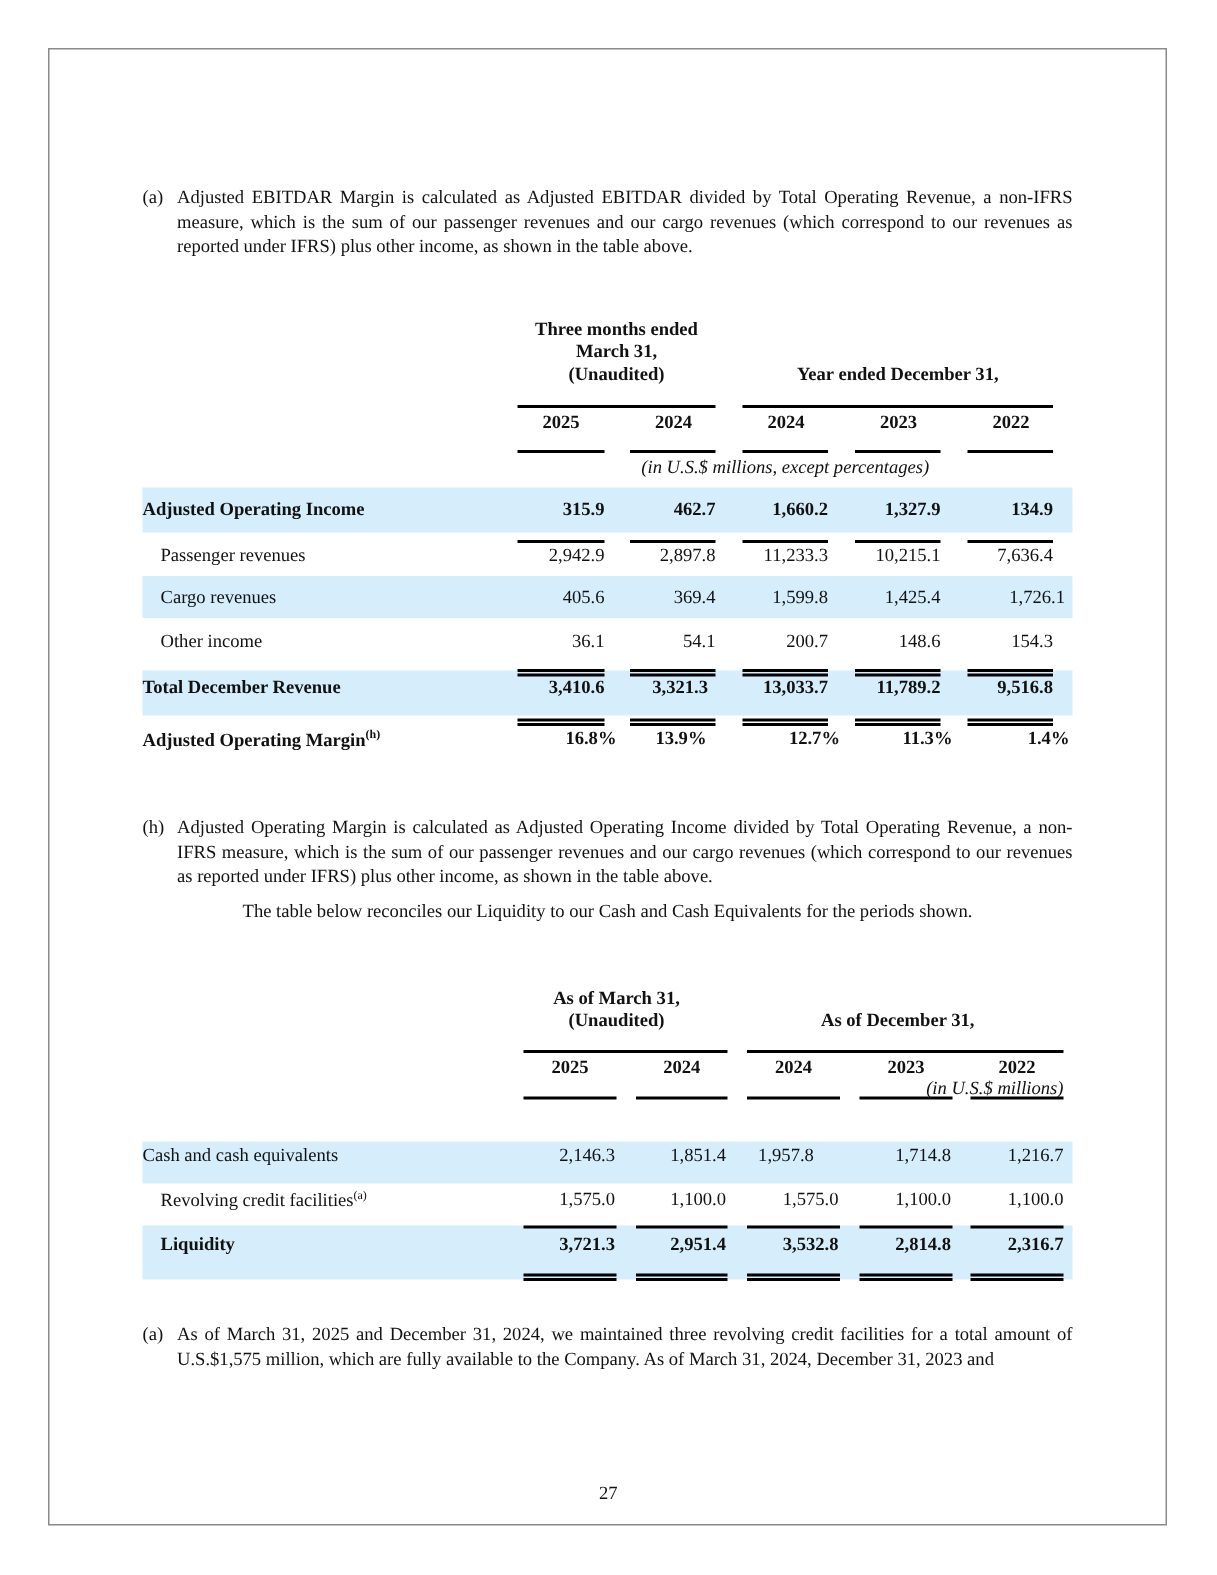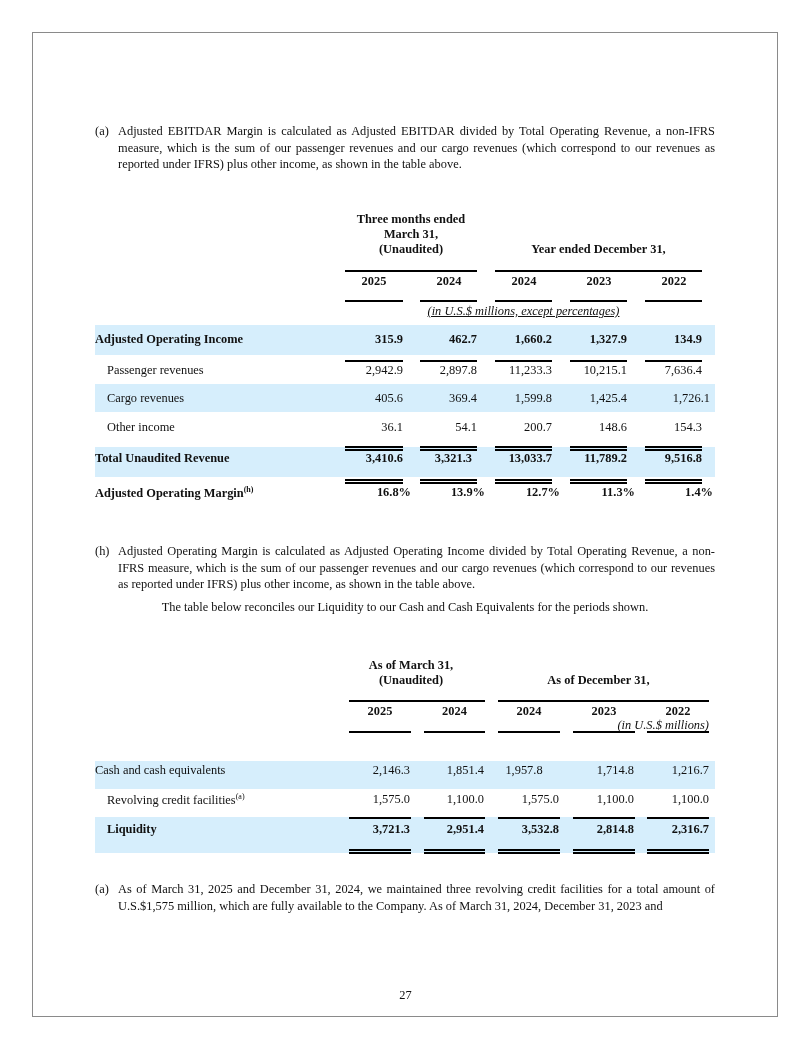--- a/index.html
+++ b/index.html
@@ -47,21 +47,21 @@
   <div class="year" style="left:495px; top:274px;">2024</div>
   <div class="year" style="left:570px; top:274px;">2023</div>
   <div class="year" style="left:645px; top:274px;">2022</div>
 
   <div class="rule" style="left:345px; width:58px; top:300px;"></div>
   <div class="rule" style="left:420px; width:57px; top:300px;"></div>
   <div class="rule" style="left:495px; width:57px; top:300px;"></div>
   <div class="rule" style="left:570px; width:57px; top:300px;"></div>
   <div class="rule" style="left:645px; width:57px; top:300px;"></div>
 
-  <div class="unit" style="left:345px; width:357px; top:304px;text-decoration:underline;">(in U.S.$ millions, except percentages)</div>
+  <div class="unit" style="left:345px; width:357px; top:304px;">(in U.S.$ millions, except percentages)</div>
 
   <div class="band" style="top:325px; height:30px;"></div>
   <div class="band" style="top:384px; height:28px;"></div>
   <div class="band" style="top:447px; height:30px;"></div>
 
   <div>
     <div class="row-label bold" style="left:95px; top:332px;">Adjusted Operating Income</div>
     <div class="num bold" style="left:333px; top:332px;">315.9</div>
     <div class="num bold" style="left:407px; top:332px;">462.7</div>
     <div class="num bold" style="left:482px; top:332px;">1,660.2</div>
@@ -102,38 +102,38 @@
     <div class="num" style="left:632px; top:420px;">154.3</div>
   </div>
 
   <div class="dbl" style="left:345px; width:58px; top:446px;"></div>
   <div class="dbl" style="left:420px; width:57px; top:446px;"></div>
   <div class="dbl" style="left:495px; width:57px; top:446px;"></div>
   <div class="dbl" style="left:570px; width:57px; top:446px;"></div>
   <div class="dbl" style="left:645px; width:57px; top:446px;"></div>
 
   <div>
-    <div class="row-label bold" style="left:95px; top:451px;">Total Unaudited Revenue</div>
+    <div class="row-label bold" style="left:95px; top:451px;">Total December Revenue</div>
     <div class="num bold" style="left:333px; top:451px;">3,410.6</div>
     <div class="num bold" style="left:402px; top:451px;">3,321.3</div>
     <div class="num bold" style="left:482px; top:451px;">13,033.7</div>
     <div class="num bold" style="left:557px; top:451px;">11,789.2</div>
     <div class="num bold" style="left:632px; top:451px;">9,516.8</div>
   </div>
 
   <div class="dbl" style="left:345px; width:58px; top:479px;"></div>
   <div class="dbl" style="left:420px; width:57px; top:479px;"></div>
   <div class="dbl" style="left:495px; width:57px; top:479px;"></div>
   <div class="dbl" style="left:570px; width:57px; top:479px;"></div>
   <div class="dbl" style="left:645px; width:57px; top:479px;"></div>
 
   <div>
     <div class="row-label bold" style="left:95px; top:485px;"><span>Adjusted Operating Margin</span><sup>(h)</sup></div>
     <div class="num bold" style="left:341px; top:485px;">16.8%</div>
-    <div class="num bold" style="left:415px; top:485px;">13.9%</div>
+    <div class="num bold" style="left:401px; top:485px;">13.9%</div>
     <div class="num bold" style="left:490px; top:485px;">12.7%</div>
     <div class="num bold" style="left:565px; top:485px;">11.3%</div>
     <div class="num bold" style="left:643px; top:485px;">1.4%</div>
   </div>
 </div>
 
 <div class="note" style="top:543px;">
   <span class="lbl">(h)</span>
   <span class="txt">Adjusted Operating Margin is calculated as Adjusted Operating Income divided by Total Operating Revenue, a non-IFRS measure, which is the sum of our passenger revenues and our cargo revenues (which correspond to our revenues as reported under IFRS) plus other income, as shown in the table above.</span>
 </div>

